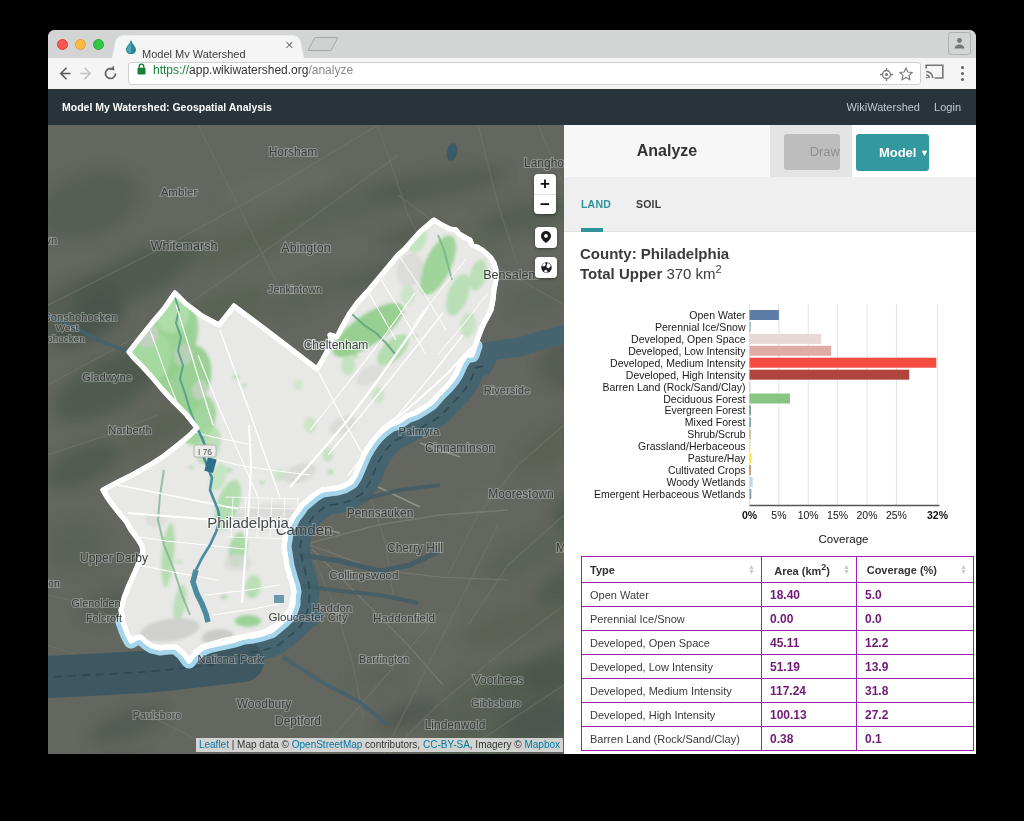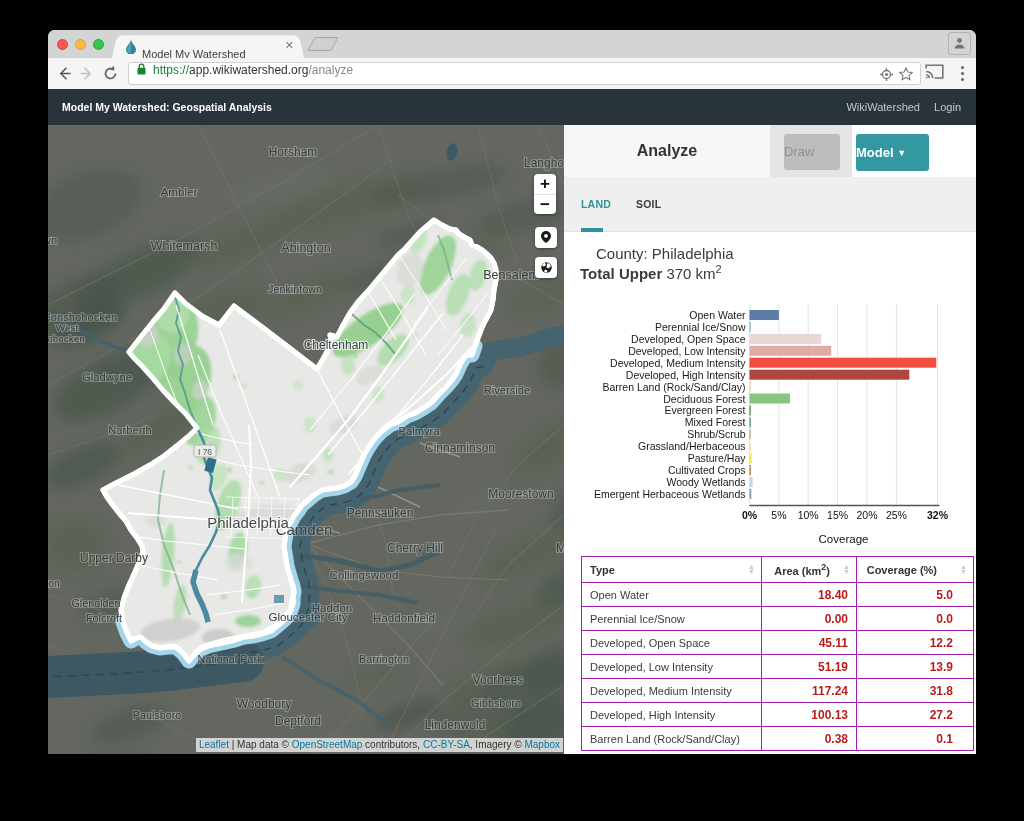--- a/index.html
+++ b/index.html
@@ -10,28 +10,28 @@
 #toolbar{position:absolute;left:0;top:28px;width:100%;height:31px;background:#f5f5f5}
 #urlbar{position:absolute;left:80px;top:4px;width:793px;height:23px;background:#fff;border:1px solid #d0d0d0;border-radius:3px;display:flex;}
 #navbar{position:absolute;left:0;top:59px;width:100%;height:36px;background:#28333a;color:#fff}
 #content{position:absolute;left:0;top:95px;width:928px;height:629px;background:#fff}
 #mapwrap{position:absolute;left:0;top:0;width:516px;height:629px;overflow:hidden;background:#63675f}
 #panel{position:absolute;left:516px;top:0;width:412px;height:629px;background:#fff}
 #phead{position:absolute;left:0;top:0;width:412px;height:52px;background:#f7f7f7}
 #pgray{position:absolute;left:206px;top:0;width:82px;height:52px;background:#e4e4e4}
 #pwhite{position:absolute;left:288px;top:0;width:124px;height:52px;background:#fff}
 #ptabs{position:absolute;left:0;top:52px;width:412px;height:55px;background:#efefef;border-bottom:1px solid #e2e2e2;box-sizing:border-box}
-.btn{position:absolute;border-radius:3px;font-weight:700;text-align:left}
+.btn{position:absolute;border-radius:3px;font-weight:700;text-align:right}
 #drawbtn{left:220px;top:9px;width:56px;height:36px;background:#bdbdbd;color:#8f8f8f;font-size:13px;line-height:36px;font-weight:400}
 #modelbtn{left:292px;top:9px;width:73px;height:37px;background:#33989f;color:#fff;font-size:13px;line-height:37px}
 table{border-collapse:collapse;table-layout:fixed;width:392px;font-size:11px}
 th,td{border:1px solid #a21caf;height:24px;padding:0 8px;white-space:nowrap;overflow:hidden}
 th{font-weight:700;color:#333;text-align:left;height:26px;position:relative}
 td{color:#3b3b3b}
-td.c2,td.c3{text-align:right;color:#b91c1c;font-weight:700;font-size:12px}
+td.c2,td.c3{text-align:left;color:#701a75;font-weight:700;font-size:12px}
 td.c3{padding-right:20px}
 th.h2,th.h3{text-align:right}
 .sorti{position:absolute;right:6px;top:7px;font-size:7px;line-height:5px;color:#c8c8c8;text-align:center}
 .mapbtn{position:absolute;width:22px;background:#fff;border-radius:4px;box-shadow:0 1px 3px rgba(0,0,0,.4);text-align:center;color:#111}
 #attrib{position:absolute;right:1px;bottom:2px;background:rgba(255,255,255,.72);font-size:10px;color:#333;padding:1px 3px;line-height:12px;white-space:nowrap}
 #attrib a{color:#0078a8;text-decoration:none}
 </style></head>
 <body>
 <div id="win">
  <div id="tabstrip">
@@ -387,21 +387,21 @@
      <div id="pwhite"></div>
      <span style="position:absolute;left:103px;top:17px;transform:translateX(-50%);font-size:16px;font-weight:700;color:#333">Analyze</span>
      <div class="btn" id="drawbtn">Draw</div>
      <div class="btn" id="modelbtn">Model <span style="font-size:9px;vertical-align:1px">▼</span></div>
    </div>
    <div id="ptabs">
      <span style="position:absolute;left:17px;top:21px;font-size:10.5px;font-weight:700;color:#2e939c;letter-spacing:.2px">LAND</span>
      <span style="position:absolute;left:72px;top:21px;font-size:10.5px;font-weight:700;color:#3b3b3b;letter-spacing:.2px">SOIL</span>
      <div style="position:absolute;left:17px;top:51px;width:22px;height:4px;background:#2e939c"></div>
    </div>
-   <div style="position:absolute;left:32px;top:120px;font-size:15px;font-weight:400;color:#3b3b3b">County: Philadelphia</div>
+   <div style="position:absolute;left:16px;top:120px;font-size:15px;font-weight:700;color:#3b3b3b">County: Philadelphia</div>
    <div style="position:absolute;left:16px;top:138px;font-size:15px;color:#3b3b3b"><b>Total Upper</b> 370 km<sup style="font-size:11px">2</sup></div>
   </div>
   <svg width="412" height="305" viewBox="0 0 412 305" xmlns="http://www.w3.org/2000/svg" style="position:absolute;left:516px;top:115px;font-family:'Liberation Sans',sans-serif">
 <line x1="185.5" y1="64" x2="185.5" y2="265.5" stroke="#e4e4e4" stroke-width="1"></line>
 <line x1="214.9" y1="64" x2="214.9" y2="265.5" stroke="#e4e4e4" stroke-width="1"></line>
 <line x1="244.2" y1="64" x2="244.2" y2="265.5" stroke="#e4e4e4" stroke-width="1"></line>
 <line x1="273.6" y1="64" x2="273.6" y2="265.5" stroke="#e4e4e4" stroke-width="1"></line>
 <line x1="303.0" y1="64" x2="303.0" y2="265.5" stroke="#e4e4e4" stroke-width="1"></line>
 <line x1="332.4" y1="64" x2="332.4" y2="265.5" stroke="#e4e4e4" stroke-width="1"></line>
 <line x1="373.5" y1="64" x2="373.5" y2="265.5" stroke="#e4e4e4" stroke-width="1"></line>

